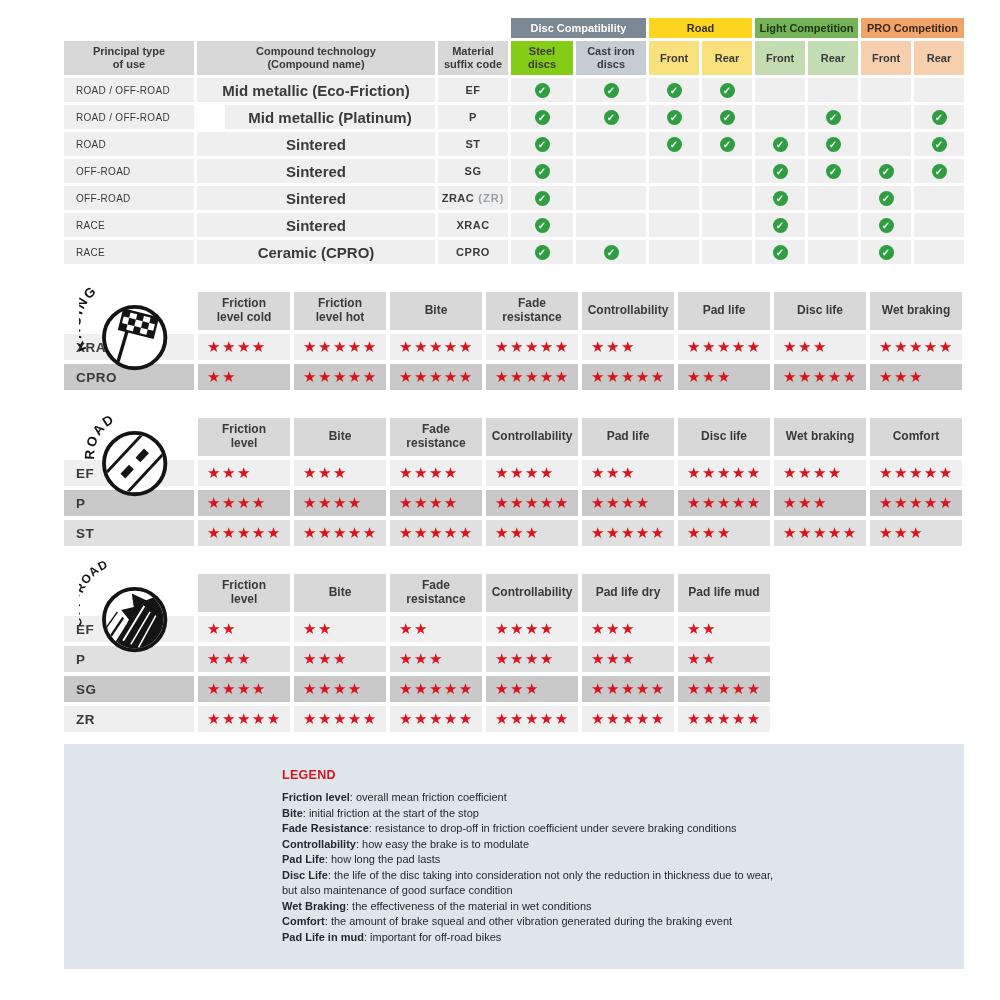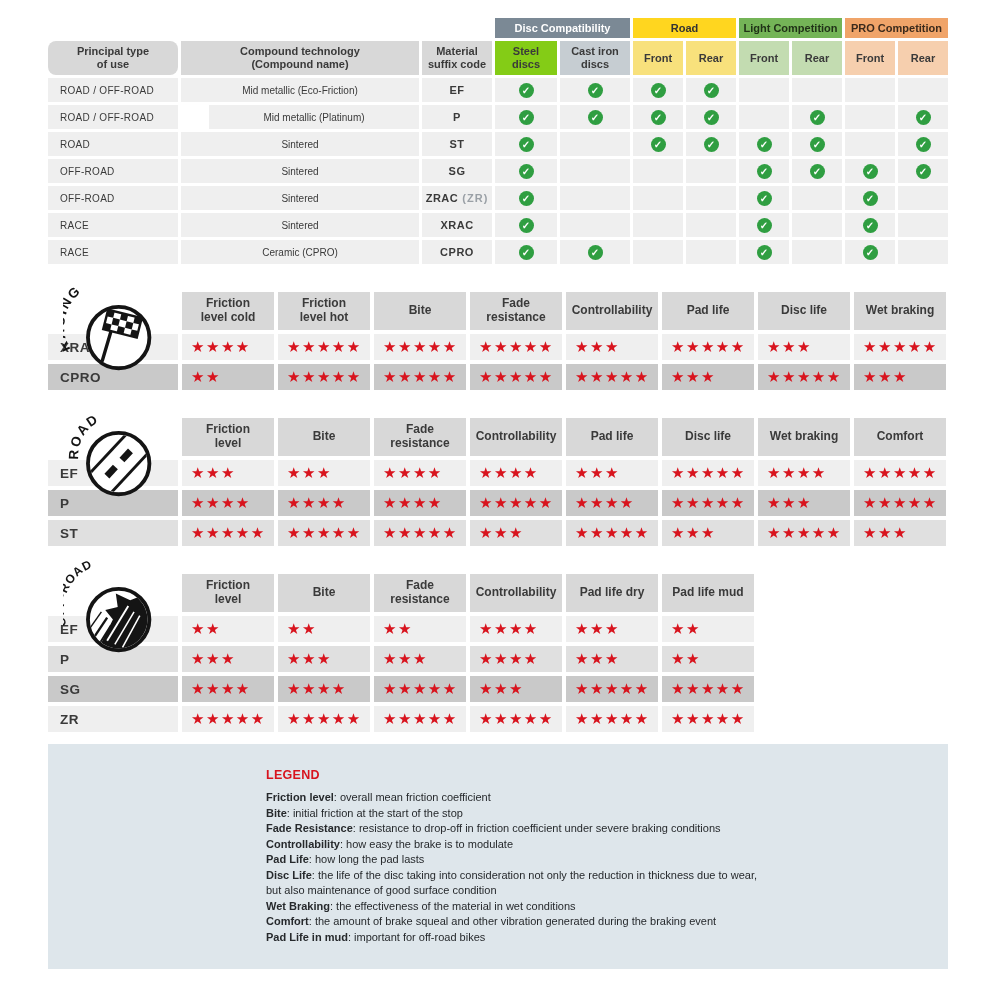--- a/index.html
+++ b/index.html
@@ -1,27 +1,27 @@
 <!DOCTYPE html>
 <html><head>
 <meta charset="utf-8">
 <style>
   html,body{margin:0;padding:0;background:#fff;}
   body{width:1000px;height:1000px;overflow:hidden;font-family:"Liberation Sans",sans-serif;color:#3a3a3a;}
-  .page{padding:18px 0 0 48px;width:900px;}
+  .page{padding:18px 0 0 64px;width:900px;}
 
   
   .compat-grid{display:grid;grid-template-columns:130px 238px 70px 62px 70px repeat(6,50px);
     grid-template-rows:20px 34px repeat(7,24px);column-gap:3px;row-gap:3px;}
   .group-hd{display:flex;align-items:center;justify-content:center;font-size:11px;font-weight:bold;}
   .sub-hd{background:#d8d8d8;display:flex;align-items:center;justify-content:center;text-align:center;
     font-size:11px;font-weight:bold;white-space:pre-line;line-height:1.15;}
   .data-cell{background:#efefef;display:flex;align-items:center;font-size:11px;}
   .use-cell{padding-left:12px;font-size:10px;letter-spacing:.3px;}
-  .compound-cell{justify-content:center;font-size:10px;}
+  .compound-cell{justify-content:center;font-size:15px;font-weight:bold;}
   .code-cell{justify-content:center;font-weight:bold;font-size:11px;letter-spacing:.5px;}
   .code-suffix{color:#9aa0a6;font-weight:bold;letter-spacing:1px;white-space:pre;text-align:center;}
   .check-cell{justify-content:center;}
   .check{width:15px;height:15px;border-radius:50%;background:#2f9e41;color:#fff;font-size:10px;
     font-weight:bold;display:flex;align-items:center;justify-content:center;}
 
   
   .section{position:relative;margin-top:10px;}
   .section-icon{position:absolute;left:15px;top:-14px;}
   .icon-arc-text{font-size:14px;font-weight:bold;letter-spacing:2px;fill:#141414;}
@@ -47,21 +47,21 @@
 </head>
 <body>
 
 <div class="page">
 
   <div class="compat-grid" id="compat-grid">
       <div class="group-hd" style="background: rgb(123, 137, 149); color: rgb(255, 255, 255); grid-area: 1 / 4 / auto / span 2;">Disc Compatibility</div>
       <div class="group-hd" style="background: rgb(255, 214, 31); color: rgb(51, 51, 51); grid-area: 1 / 6 / auto / span 2;">Road</div>
       <div class="group-hd" style="background: rgb(116, 180, 87); color: rgb(33, 51, 24); grid-area: 1 / 8 / auto / span 2;">Light Competition</div>
       <div class="group-hd" style="background: rgb(240, 164, 105); color: rgb(59, 42, 28); grid-area: 1 / 10 / auto / span 2;">PRO Competition</div>
-      <div class="sub-hd" style="grid-area: 2 / 1; border-radius: 8px;">Principal type
+      <div class="sub-hd" style="grid-area: 2 / 1;">Principal type
 of use</div>
       <div class="sub-hd" style="grid-area: 2 / 2;">Compound technology
 (Compound name)</div>
       <div class="sub-hd" style="grid-area: 2 / 3;">Material
 suffix code</div>
       <div class="sub-hd" style="background: #84cc16; grid-area: 2 / 4;">Steel
 discs</div>
       <div class="sub-hd" style="background: rgb(198, 205, 210); grid-area: 2 / 5;">Cast iron
 discs</div>
       <div class="sub-hd" style="background: rgb(248, 225, 124); grid-area: 2 / 6;">Front</div>

